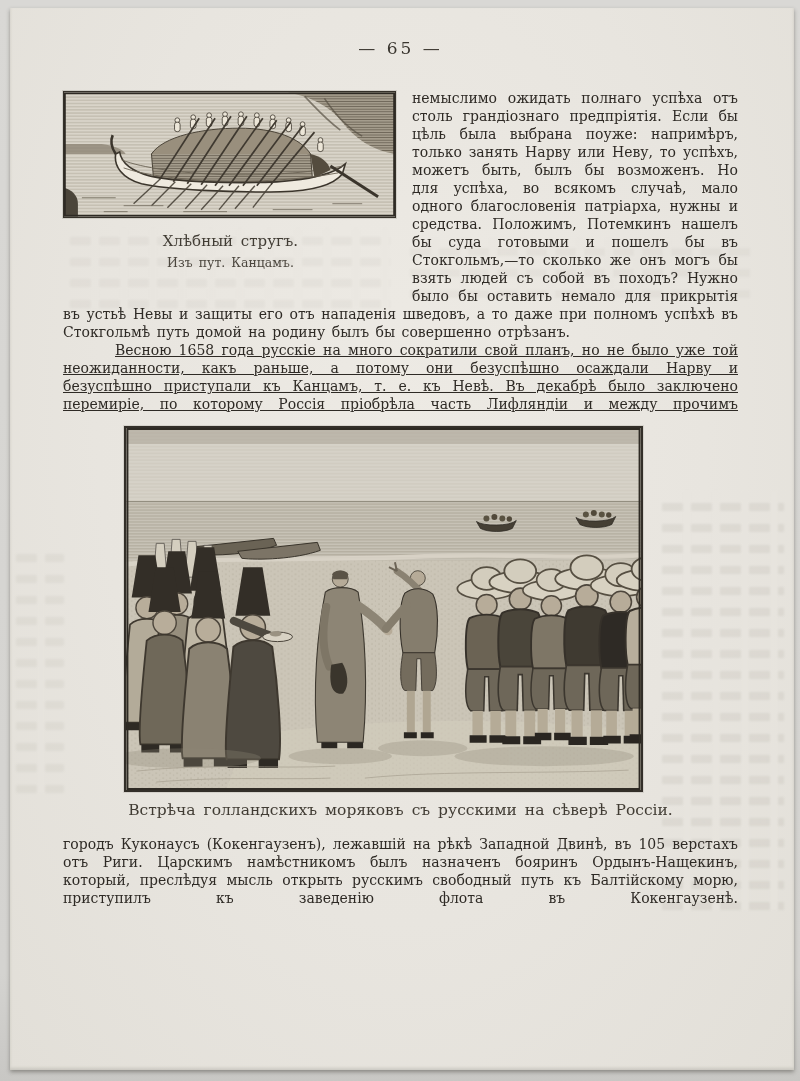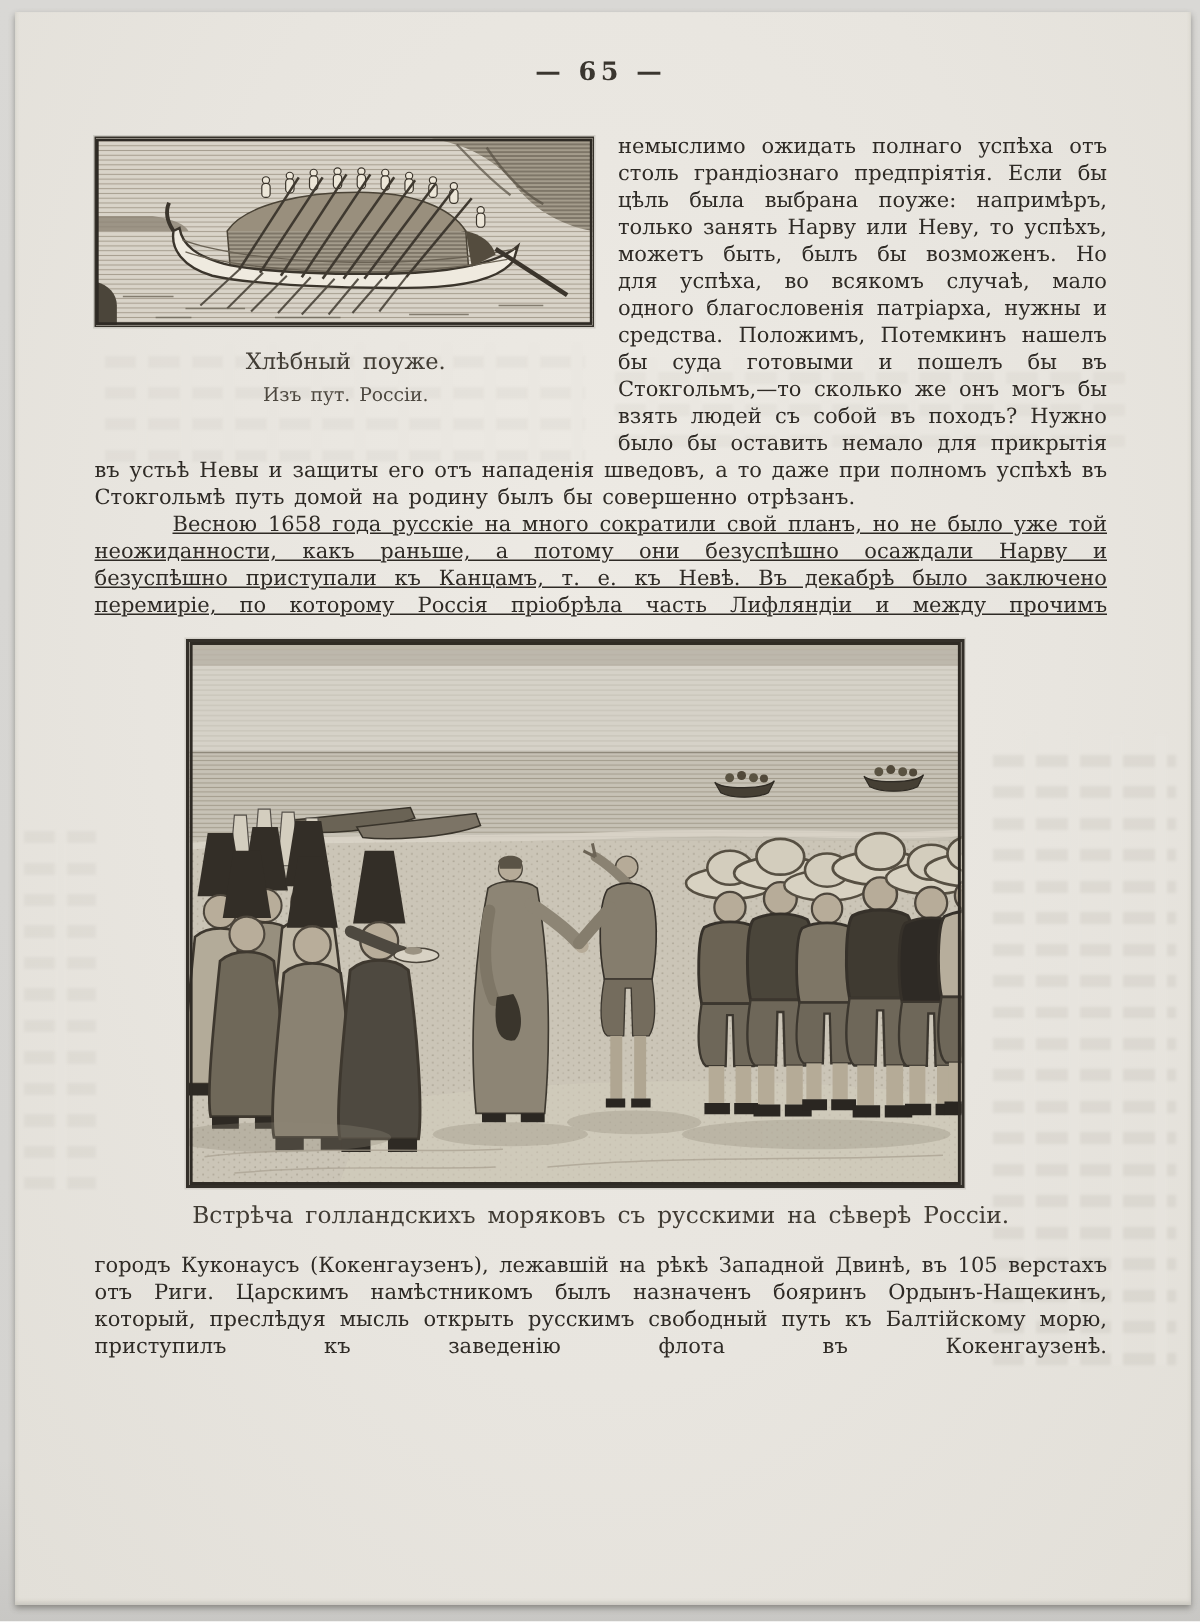--- a/index.html
+++ b/index.html
@@ -26,21 +26,20 @@
   .bleed.b4{left:400px;top:230px;width:340px;height:60px;opacity:.28;}
 
   .content{
     position:relative;z-index:2;
     padding:30px 56px 0 53px;
     color:#2e2a25;
   }
   .pagenum-top{
     text-align:center;font-size:17px;letter-spacing:3px;color:#3a362f;
     margin-bottom:31px;
-    font-weight:bold;
   }
   .para{
     font-size:14px;line-height:18px;text-align:justify;word-spacing:2px;
     margin:0;
   }
   .para.cont2{text-align-last:justify;}
   .para.indent{text-indent:52px;text-decoration:underline;}
   .fig-strug{
     float:left;width:335px;margin:2px 14px 0 0;
   }
@@ -148,22 +147,22 @@
               </g>
               <path d="M268 74 L316 105" stroke="#3b352c" stroke-width="3"></path>
               <g stroke="#6e6759" stroke-width="1" opacity=".8">
                 <path d="M18 106 h34 M60 114 h40 M120 120 h44 M210 118 h40 M270 112 h30 M40 120 h24"></path>
               </g>
               <path d="M0 96 C8 98 14 104 14 112 L14 125 H0 Z" fill="#4b453a"></path>
               <rect x="0.9" y="0.9" width="331.2" height="123.2" fill="none" stroke="#2e2a24" stroke-width="1.8"></rect>
             </svg>
           </div>
           <figcaption>
-            <div class="cap1">Хлѣбный поуже.</div>
-            <div class="cap2">Изъ пут. Россіи.</div>
+            <div class="cap1">Хлѣбный стругъ.</div>
+            <div class="cap2">Изъ пут. Канцамъ.</div>
           </figcaption>
           <div class="capspace"></div>
         </figure>
 
         <p class="para">немыслимо ожидать полнаго успѣха отъ столь грандіознаго предпріятія. Если бы цѣль была выбрана поуже: напримѣръ, только занять Нарву или Неву, то успѣхъ, можетъ быть, былъ бы возможенъ. Но для успѣха, во всякомъ случаѣ, мало одного благословенія патріарха, нужны и средства. Положимъ, Потемкинъ нашелъ бы суда готовыми и пошелъ бы въ Стокгольмъ,—то сколько же онъ могъ бы взять людей съ собой въ походъ? Нужно было бы оставить немало для прикрытія въ устьѣ Невы и защиты его отъ нападенія шведовъ, а то даже при полномъ успѣхѣ въ Стокгольмѣ путь домой на родину былъ бы совершенно отрѣзанъ.</p>
         <p class="para indent cont2">Весною 1658 года русскіе на много сократили свой планъ, но не было уже той неожиданности, какъ раньше, а потому они безуспѣшно осаждали Нарву и безуспѣшно приступали къ Канцамъ, т. е. къ Невѣ. Въ декабрѣ было заключено перемиріе, по которому Россія пріобрѣла часть Лифляндіи и между прочимъ</p>
       </section>
 
       <figure class="fig-meeting">
         <div class="plate-frame">

